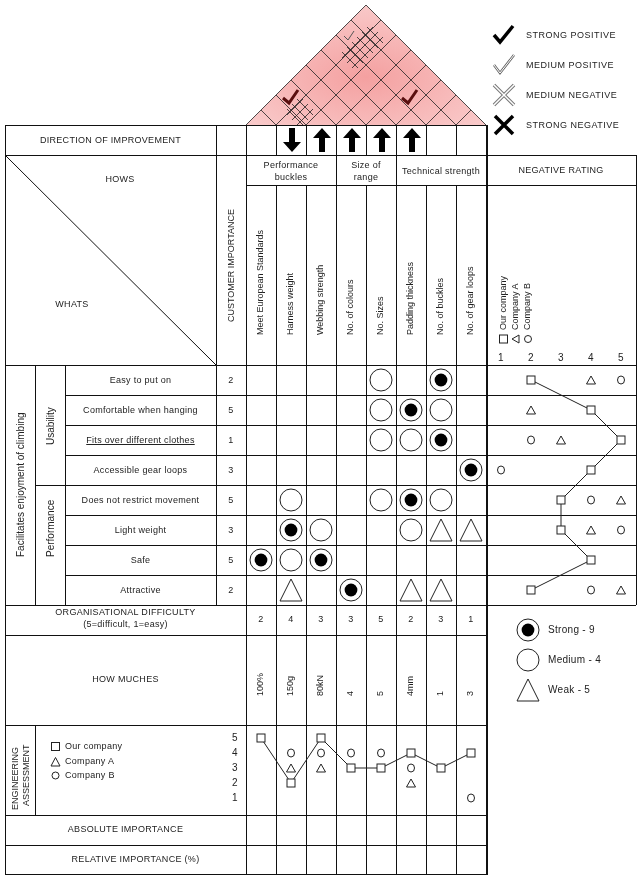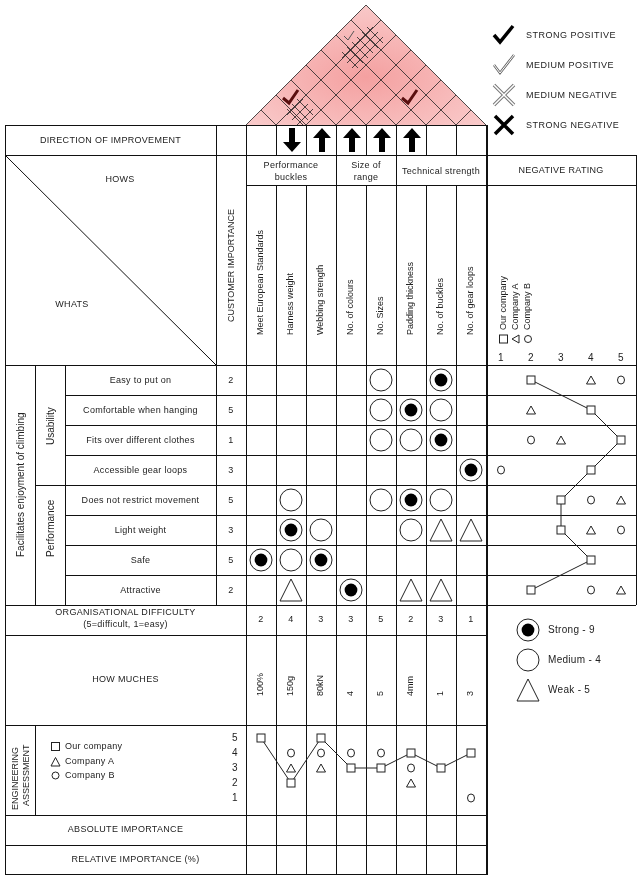--- a/index.html
+++ b/index.html
@@ -150,21 +150,21 @@
 
 <div class="vt" style="left:15px;top:557px;font-size:10px">Facilitates enjoyment of climbing</div>
 <div class="vt" style="left:45px;top:445px;font-size:10px">Usability</div>
 <div class="vt" style="left:45px;top:557px;font-size:10px">Performance</div>
 
 <div id="whats">
     <div class="t" style="left: 65px; top: 375px; width: 151px;">Easy to put on</div>
     <div class="t" style="left: 216px; top: 375px; width: 30px;">2</div>
     <div class="t" style="left: 65px; top: 405px; width: 151px;">Comfortable when hanging</div>
     <div class="t" style="left: 216px; top: 405px; width: 30px;">5</div>
-    <div class="t" style="left: 65px; top: 435px; width: 151px;">Fits over different clothes</div>
+    <div class="t" style="left: 65px; top: 435px; width: 151px; text-decoration: underline;">Fits over different clothes</div>
     <div class="t" style="left: 216px; top: 435px; width: 30px;">1</div>
     <div class="t" style="left: 65px; top: 465px; width: 151px;">Accessible gear loops</div>
     <div class="t" style="left: 216px; top: 465px; width: 30px;">3</div>
     <div class="t" style="left: 65px; top: 495px; width: 151px;">Does not restrict movement</div>
     <div class="t" style="left: 216px; top: 495px; width: 30px;">5</div>
     <div class="t" style="left: 65px; top: 525px; width: 151px;">Light weight</div>
     <div class="t" style="left: 216px; top: 525px; width: 30px;">3</div>
     <div class="t" style="left: 65px; top: 555px; width: 151px;">Safe</div>
     <div class="t" style="left: 216px; top: 555px; width: 30px;">5</div>
     <div class="t" style="left: 65px; top: 585px; width: 151px;">Attractive</div>

